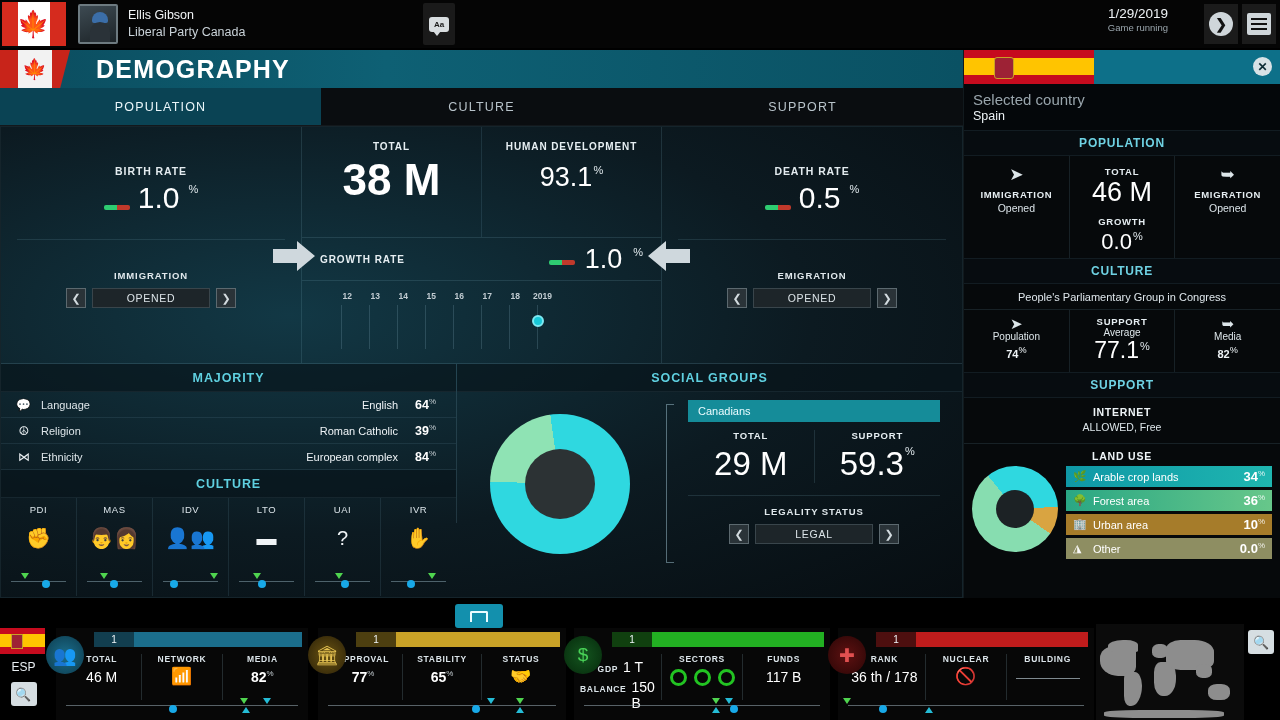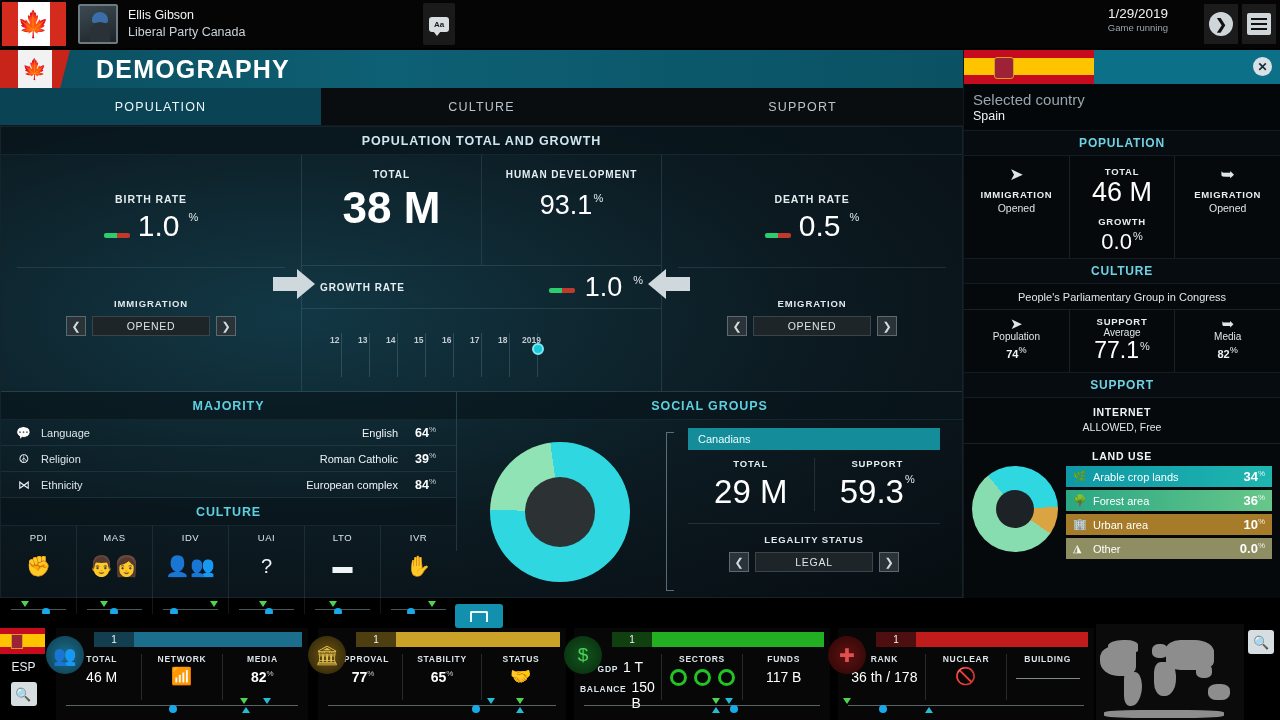--- a/index.html
+++ b/index.html
@@ -175,21 +175,21 @@
   .growth-row .lab { font-size: 10px; font-weight:bold; letter-spacing:.9px; color:#e6eef2; }
   .growth-row .val { margin-left:auto; display:flex; align-items:flex-start; gap: 10px; }
   .arrow-r, .arrow-l {
     position:absolute; top: 112px; width: 42px; height: 34px;
   }
   .arrow-r { left: 272px; }
   .arrow-l { right: 272px; }
   .arrow-r svg, .arrow-l svg { width: 42px; height: 34px; }
   .timeline { position:relative; margin: 10px 22px 0; height: 66px; }
   .tick {
-    position:absolute; top: 16px; text-align:left; font-size: 8.5px; color:#c2ccd2; font-weight:bold;
+    position:absolute; top: 0; text-align:right; font-size: 8.5px; color:#c2ccd2; font-weight:bold;
   }
   .tickline { position:absolute; top: 14px; width:1px; height: 44px; background: rgba(140,180,200,.22); }
   .tdot {
     position:absolute; width: 12px; height: 12px; border-radius:50%;
     background:#18c8d8; border: 2px solid #7fe9f2;
   }
 
   
   .lower { display:flex; height: 160px; border-top: 1px solid rgba(120,170,190,.2); }
   .lowleft { width: 456px; border-right: 1px solid rgba(120,170,190,.2); }
@@ -404,21 +404,20 @@
     <h1>DEMOGRAPHY</h1>
   </div>
 
   <div class="tabs">
     <div class="tab active">POPULATION</div>
     <div class="tab">CULTURE</div>
     <div class="tab">SUPPORT</div>
   </div>
 
   <div class="main">
-    <div class="sec-title">POPULATION TOTAL AND GROWTH</div>
 
     <div class="popblock">
 
       <div class="col-left">
         <div class="rate-label">BIRTH RATE</div>
         <div class="rate-val">
           <div class="trend"></div>
           <div class="big-num">1.0</div>
           <div class="pct">%</div>
         </div>
@@ -540,32 +539,32 @@
               <div class="bdot" style="left:44%"></div>
           </div>
           <div class="cult-cell">
             <div class="cult-lab">IDV</div>
             <div class="cult-ico">👤👥</div>
             <div class="cult-bar"></div>
               <div class="gmark" style="left:76%"></div>
               <div class="bdot" style="left:22%"></div>
           </div>
           <div class="cult-cell">
+            <div class="cult-lab">LTO</div>
+            <div class="cult-ico">▬</div>
+            <div class="cult-bar"></div>
+              <div class="gmark" style="left:32%"></div>
+              <div class="bdot" style="left:38%"></div>
+          </div>
+          <div class="cult-cell">
             <div class="cult-lab">UAI</div>
             <div class="cult-ico">?</div>
             <div class="cult-bar"></div>
               <div class="gmark" style="left:40%"></div>
               <div class="bdot" style="left:48%"></div>
-          </div>
-          <div class="cult-cell">
-            <div class="cult-lab">LTO</div>
-            <div class="cult-ico">▬</div>
-            <div class="cult-bar"></div>
-              <div class="gmark" style="left:32%"></div>
-              <div class="bdot" style="left:38%"></div>
           </div>
           <div class="cult-cell">
             <div class="cult-lab">IVR</div>
             <div class="cult-ico">✋</div>
             <div class="cult-bar"></div>
               <div class="gmark" style="left:62%"></div>
               <div class="bdot" style="left:34%"></div>
           </div>
         </div>
       </div>

